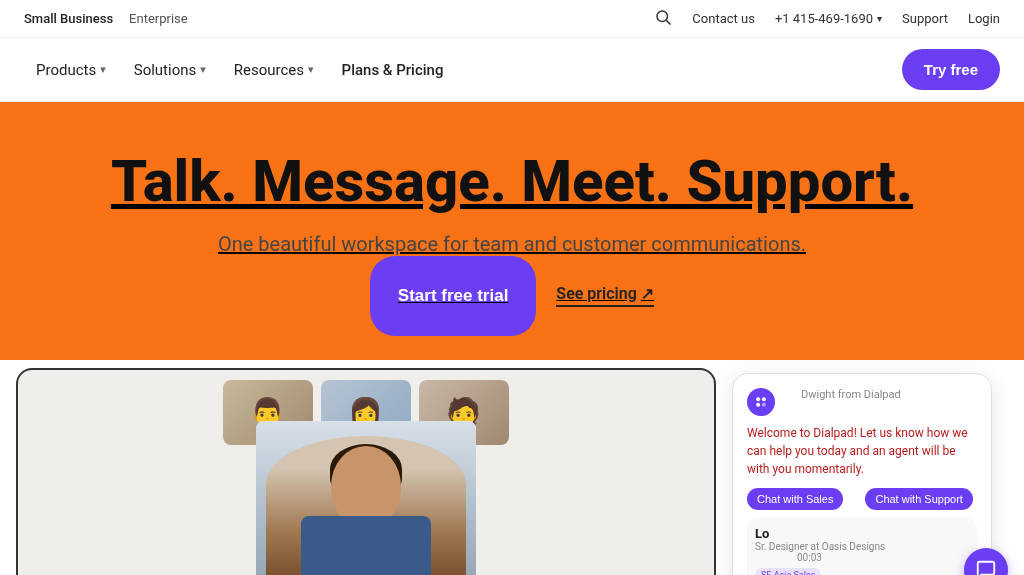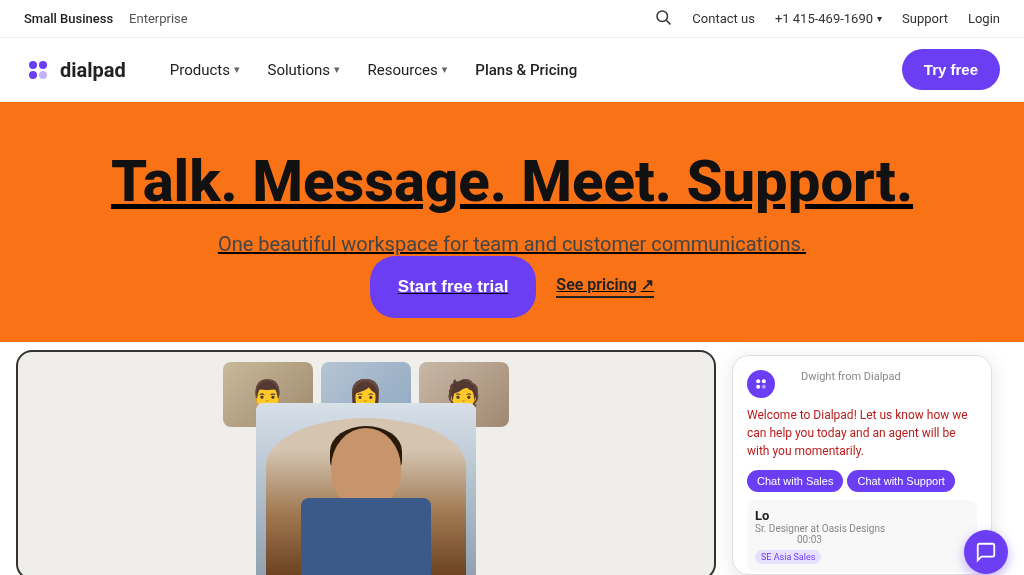--- a/index.html
+++ b/index.html
@@ -44,21 +44,21 @@
       text-align: center; padding: 48px 20px 24px; background: #f97316; text-decoration: underline;
     }
     .hero h1 {
       font-size: 58px; font-weight: 800; color: #111; line-height: 1.1; margin-bottom: 18px;
     }
     .hero p {
       font-size: 20px; color: #444; 
     }
     .hero-buttons { display: flex; align-items: center; justify-content: center; gap: 20px; }
     .start-trial-btn {
-      background: #6b3ef4; color: #fff; border: none; padding: 21px 28px;
+      background: #6b3ef4; color: #fff; border: none; padding: 30px 28px;
       border-radius: 25px; font-size: 17px; font-weight: 600; cursor: pointer;
     }
     .see-pricing-link {
       font-size: 16px; color: #222; font-weight: 600; cursor: pointer;
       display: flex; align-items: center; gap: 4px;
       border-bottom: 2px solid #222; padding-bottom: 2px;
     }
 
     
     .bottom-section {
@@ -116,21 +116,21 @@
       margin-left: 16px; padding: 14px; box-shadow: 0 4px 20px rgba(0,0,0,0.1);
       height: 220px; overflow: hidden; position: relative; margin-top: 5px;
     }
     .chat-header { display: flex; align-items: flex-start; gap: 26px; margin-bottom: 8px; }
     .chat-from { font-size: 11px; color: #888; }
     .chat-message { font-size: 12px; color: #b91c1c; line-height: 1.5; margin-bottom: 10px; }
     .dialpad-icon-small {
       width: 28px; height: 28px; background: #6b3ef4; border-radius: 50%;
       display: flex; align-items: center; justify-content: center; flex-shrink: 0;
     }
-    .chat-actions { display: flex; gap: 4px; margin-bottom: 8px; align-items: center; }
+    .chat-actions { display: flex; gap: 22px; margin-bottom: 8px; align-items: center; }
     .chat-action-btn {
       background: #6b3ef4; color: #fff; border: none; padding: 5px 10px;
       border-radius: 14px; font-size: 11px; font-weight: 500; cursor: pointer; white-space: nowrap;
     }
 
     
     .call-sub-panel {
       background: #f8f8f8; border-radius: 10px; padding: 8px; margin-top: 6px;
     }
     .call-person-name { font-size: 13px; font-weight: 700; color: #222; }
@@ -169,29 +169,20 @@
       <span class="chevron-small">▾</span>
     </span>
     <span>Support</span>
     <span>Login</span>
   </div>
 </div>
 
 <nav class="navbar">
   <div class="navbar-left">
 
-    <div class="logo">
-      <svg class="logo-icon" viewBox="0 0 28 28" fill="none">
-        <circle cx="9" cy="9" r="4" fill="#6b3ef4"></circle>
-        <circle cx="19" cy="9" r="4" fill="#6b3ef4"></circle>
-        <circle cx="9" cy="19" r="4" fill="#6b3ef4"></circle>
-        <circle cx="19" cy="19" r="4" fill="#6b3ef4" opacity="0.4"></circle>
-      </svg>
-      <span>dialpad</span>
-    </div>
 
     <div class="nav-links">
       <div class="nav-item">
         <span>Products</span>
         <span class="chevron">▾</span>
       </div>
       <div class="nav-item">
         <span>Solutions</span>
         <span class="chevron">▾</span>
       </div>

